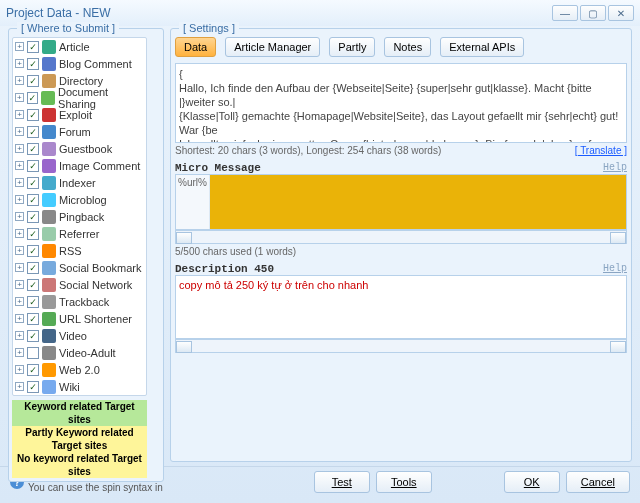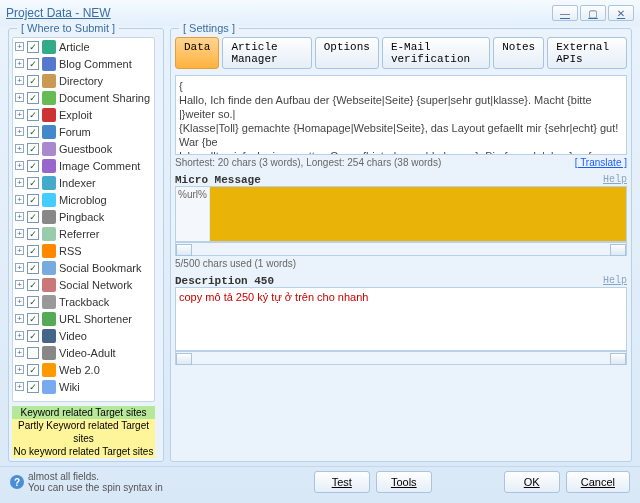--- a/index.html
+++ b/index.html
@@ -1,34 +1,34 @@
 <!DOCTYPE html>
 <html><head>
 <meta charset="utf-8">
 <style>
 * { box-sizing: border-box; margin: 0; padding: 0; }
 body { width: 640px; height: 503px; font-family: Tahoma, Arial, sans-serif; font-size: 11px; background: linear-gradient(#eaf3fc, #d9e8f7); overflow: hidden; position: relative; }
-.titlebar { height: 26px; background: linear-gradient(#f5faff, #e3effb); display: flex; align-items: center; padding: 0 6px; color: #3a6ea5; font-size: 12px; text-decoration: underline; }
+.titlebar { height: 26px; background: linear-gradient(#f5faff, #e3effb); display: flex; align-items: center; padding: 0 6px; color: #3a6ea5; font-size: 12px; }
 .titlebar .t-title { flex: 1; }
 .winbtn { width: 26px; height: 16px; border: 1px solid #a8c4e0; background: linear-gradient(#fefefe,#e5eef7); margin-left: 2px; display: flex; align-items: center; justify-content: center; color: #4b6b8c; font-size: 10px; border-radius: 2px; cursor: pointer; }
 .main { display: flex; height: 440px; padding: 2px 8px 4px 8px; gap: 6px; }
 .leftpane { width: 156px; display: flex; flex-direction: column; }
-.groupbox { border: 1px solid #b7d1ea; border-radius: 3px; position: relative; padding: 6px 8px 3px 3px; background: #eaf3fc; }
+.groupbox { border: 1px solid #b7d1ea; border-radius: 3px; position: relative; padding: 6px 16px 3px 3px; background: #eaf3fc; }
 .group-title { position: absolute; top: -7px; left: 8px; background: #eaf3fc; padding: 0 4px; color: #3a6ea5; font-size: 11px; }
 .tree { flex: 1; overflow-y: auto; background: #fff; border: 1px solid #c5d7ea; border-radius: 2px; margin-top: 2px; }
 .tree-item { display: flex; align-items: center; height: 17px; padding: 0 2px; gap: 3px; font-size: 11px; color: #333; }
 .plus { width: 9px; height: 9px; border: 1px solid #8fa8c2; font-size: 8px; line-height: 7px; text-align: center; color: #4b6b8c; background: #fff; }
 .cbx { width: 12px; height: 12px; border: 1px solid #7a97b5; background: #fff; display: flex; align-items: center; justify-content: center; font-size: 9px; color: #1a5b1a; }
 .ticon { width: 14px; height: 14px; flex-shrink: 0; }
-.legend { margin-top: 4px; font-size: 10px; text-align: center; line-height: 13px; }
+.legend { margin-top: 4px; font-size: 10px; text-align: center; line-height: 13px; font-weight: bold; }
 .lg-green { background: #b6e89a; }
 .lg-yel { background: #fef59a; }
 .lg-none { background: #fef59a; }
 .rightpane { flex: 1; display: flex; flex-direction: column; }
-.tabs { display: flex; gap: 3px; margin: 4px 0 6px 0; font-family: Liberation Mono, monospace; }
+.tabs { display: flex; gap: 9px; margin: 4px 0 6px 0; }
 .tab { padding: 3px 8px; border: 1px solid #a8c4e0; border-radius: 3px; background: linear-gradient(#fefefe,#e5eef7); font-size: 11px; cursor: pointer; }
 .tab.active { background: linear-gradient(#ffd591,#ffb23e); border-color: #e0a040; }
 .txtarea { width: 100%; border: 1px solid #b7d1ea; background: #fff; font-size: 11px; color: #444; padding: 3px; resize: none; font-family: inherit; overflow: hidden; }
 .msg-area { height: 80px; line-height: 14px; }
 .info-line { display: flex; justify-content: space-between; color: #666; font-size: 10px; margin-top: 2px; }
 .translate { color: #1a5bff; text-decoration: underline; cursor: pointer; }
 .section-head { margin-top: 6px; display: flex; justify-content: space-between; font-weight: bold; color: #333; font-size: 11px; font-family: Liberation Mono, monospace; }
 .help { color: #8aa5c2; font-size: 10px; text-decoration: underline; cursor: pointer; font-weight: normal; }
 .micro-box { display: flex; border: 1px solid #b7d1ea; background: #eab308; height: 56px; }
 .micro-left { width: 34px; background: #f4f8fc; border-right: 1px solid #dde9f4; font-size: 10px; color: #666; padding: 2px; }
@@ -191,22 +191,21 @@
       </div>
     </div>
   </div>
 
   <div class="rightpane">
     <div class="groupbox" style="flex:1; display:flex; flex-direction:column; padding:4px;">
       <span class="group-title">[ Settings ]</span>
       <div class="tabs" id="tabs">
           <div class="tab active">Data</div>
           <div class="tab">Article Manager</div>
-          <div class="tab">Options</div>
-          <div class="tab">E-Mail verification</div>
+          <div class="tab">Partly</div>
           <div class="tab">Notes</div>
           <div class="tab">External APIs</div>
         </div>
 
       <textarea class="txtarea msg-area" readonly="" style="">{
 Hallo, Ich finde den Aufbau der {Webseite|Seite} {super|sehr gut|klasse}. Macht {bitte |}weiter so.|
 {Klasse|Toll} gemachte {Homapage|Website|Seite}, das Layout gefaellt mir {sehr|echt} gut! War {be
 Ich wollte einfach einen netten Gruss {hinterlassen|da lassen}. Bin {gerade|eben} auf {die|eure} {Ho
 Zufaellig bin ich auf {eure Seite|eurem Portal} gelandet und muss {feststellen|sagen}, dass mir diese
 {Super|klasse|Schoene} {Webseite|Seite}, ich komme {sicher |}mal wieder vorbei.|

